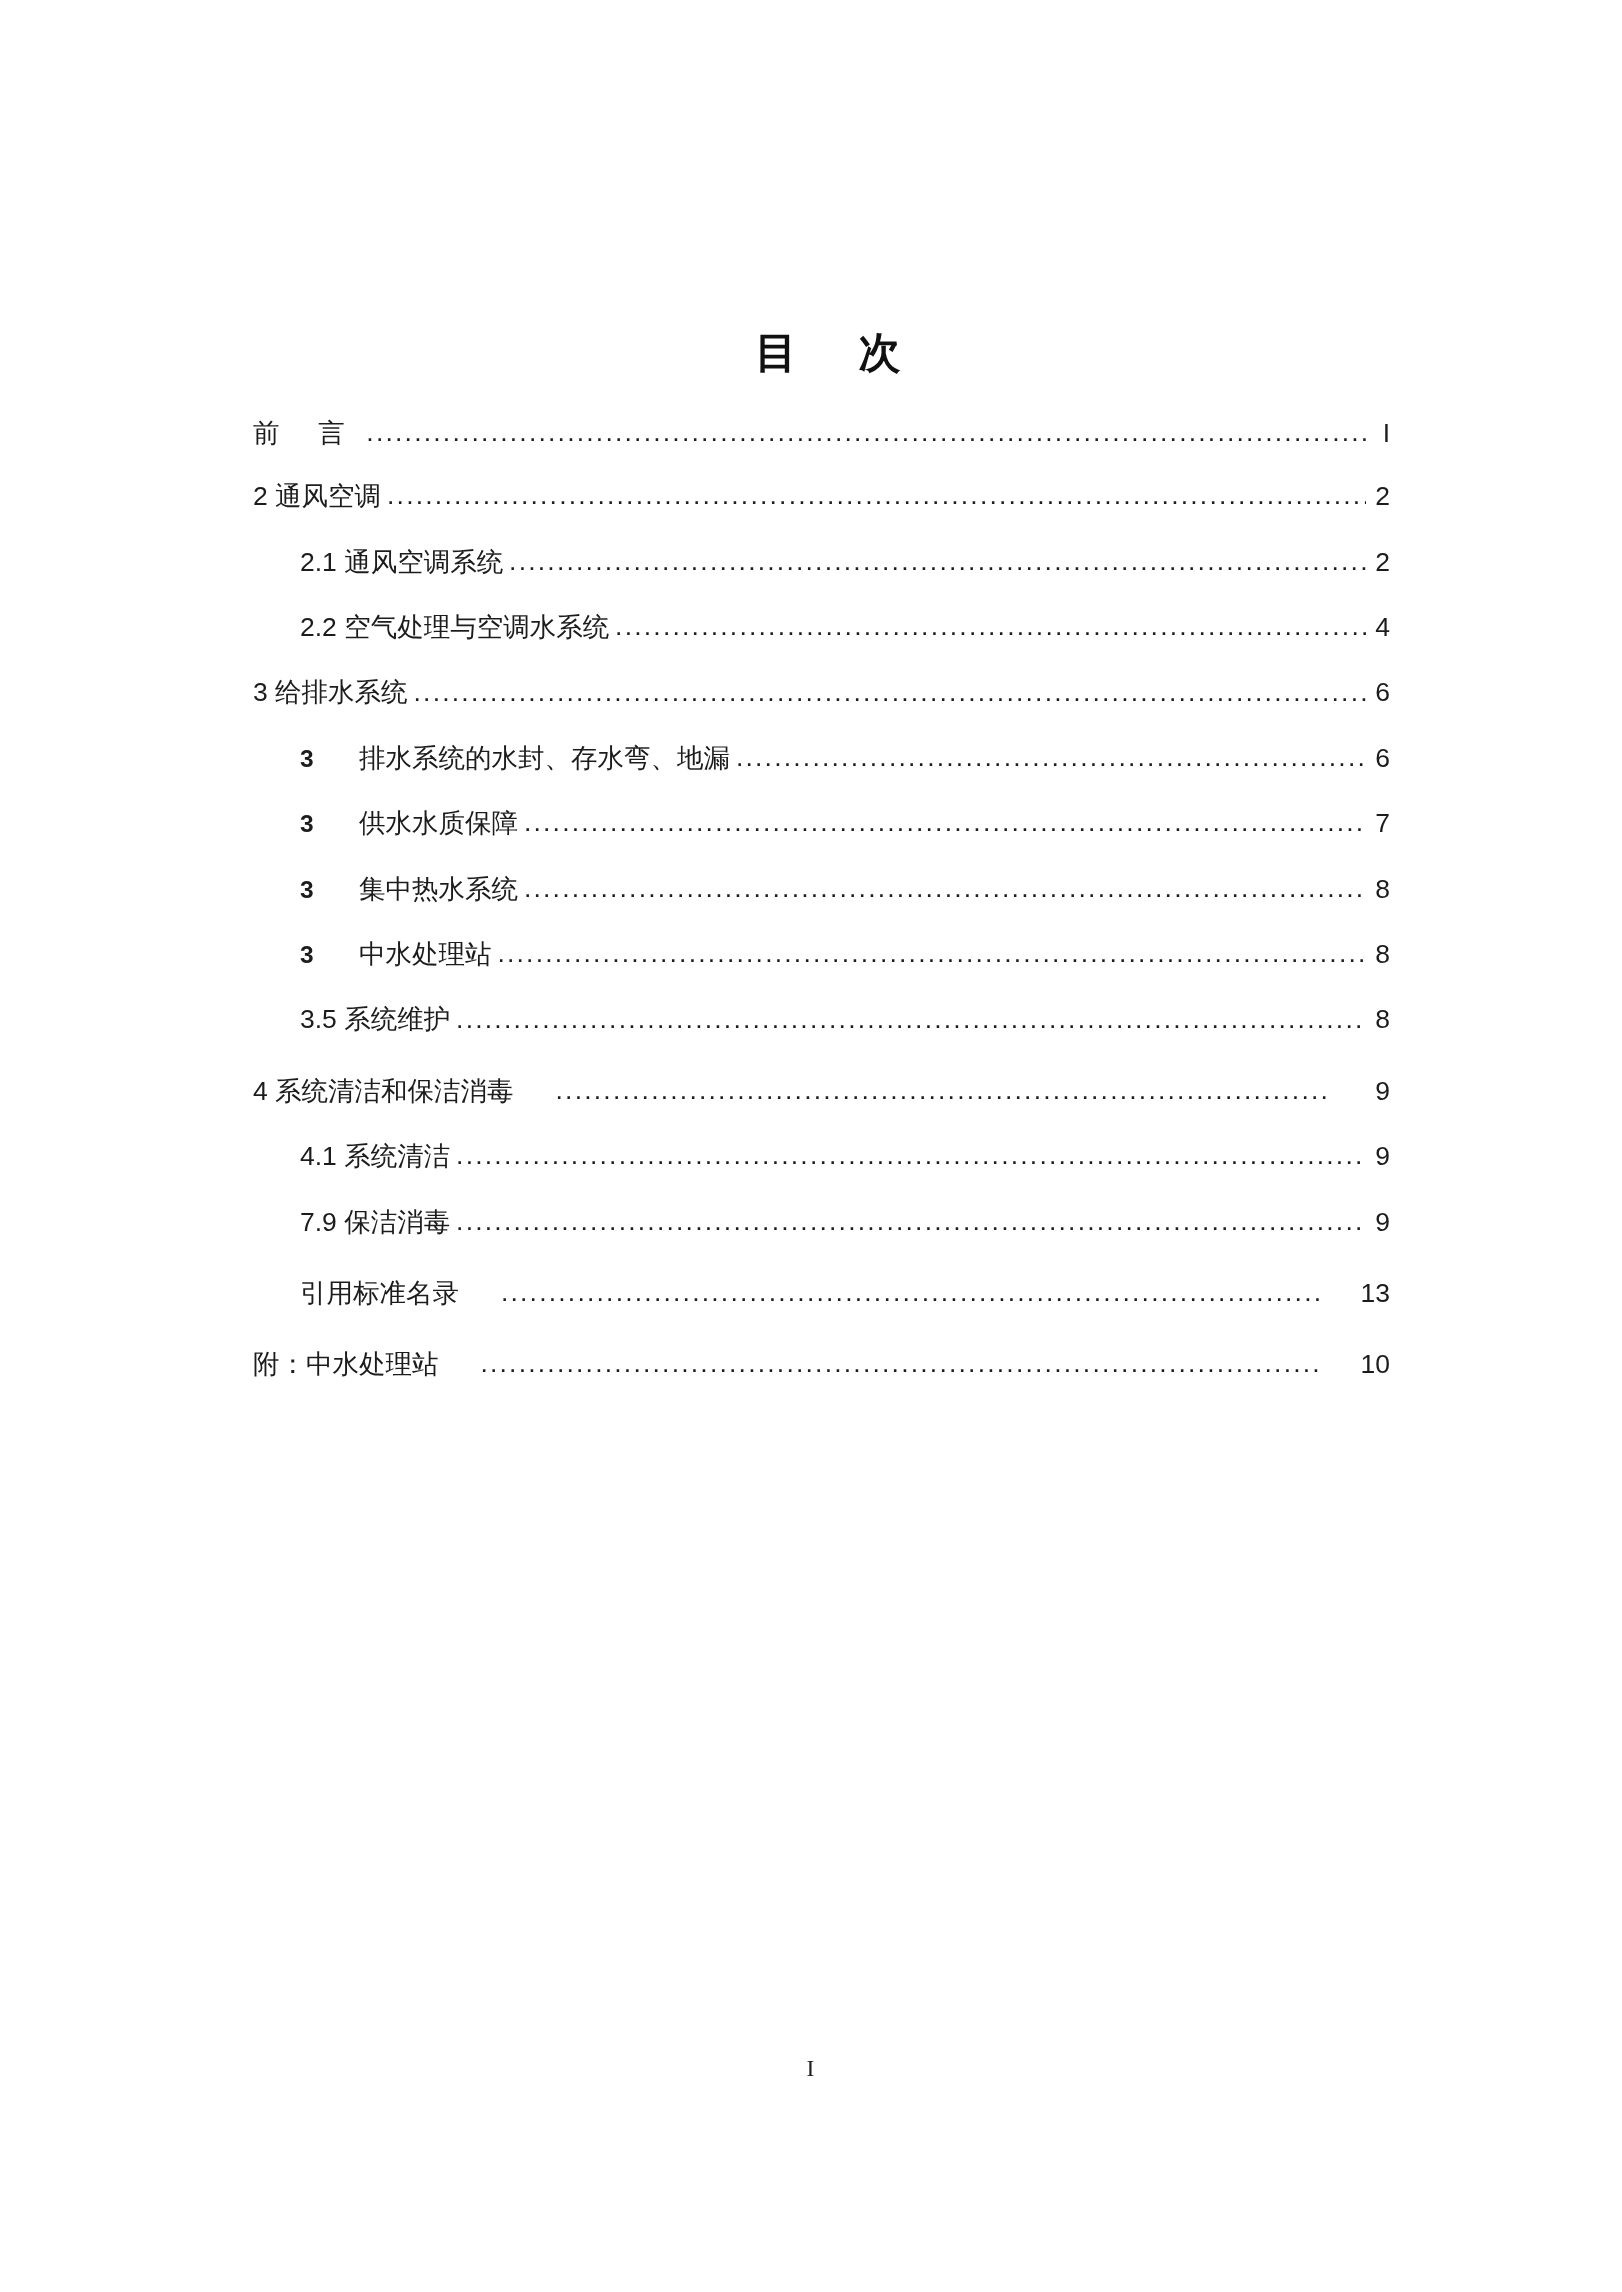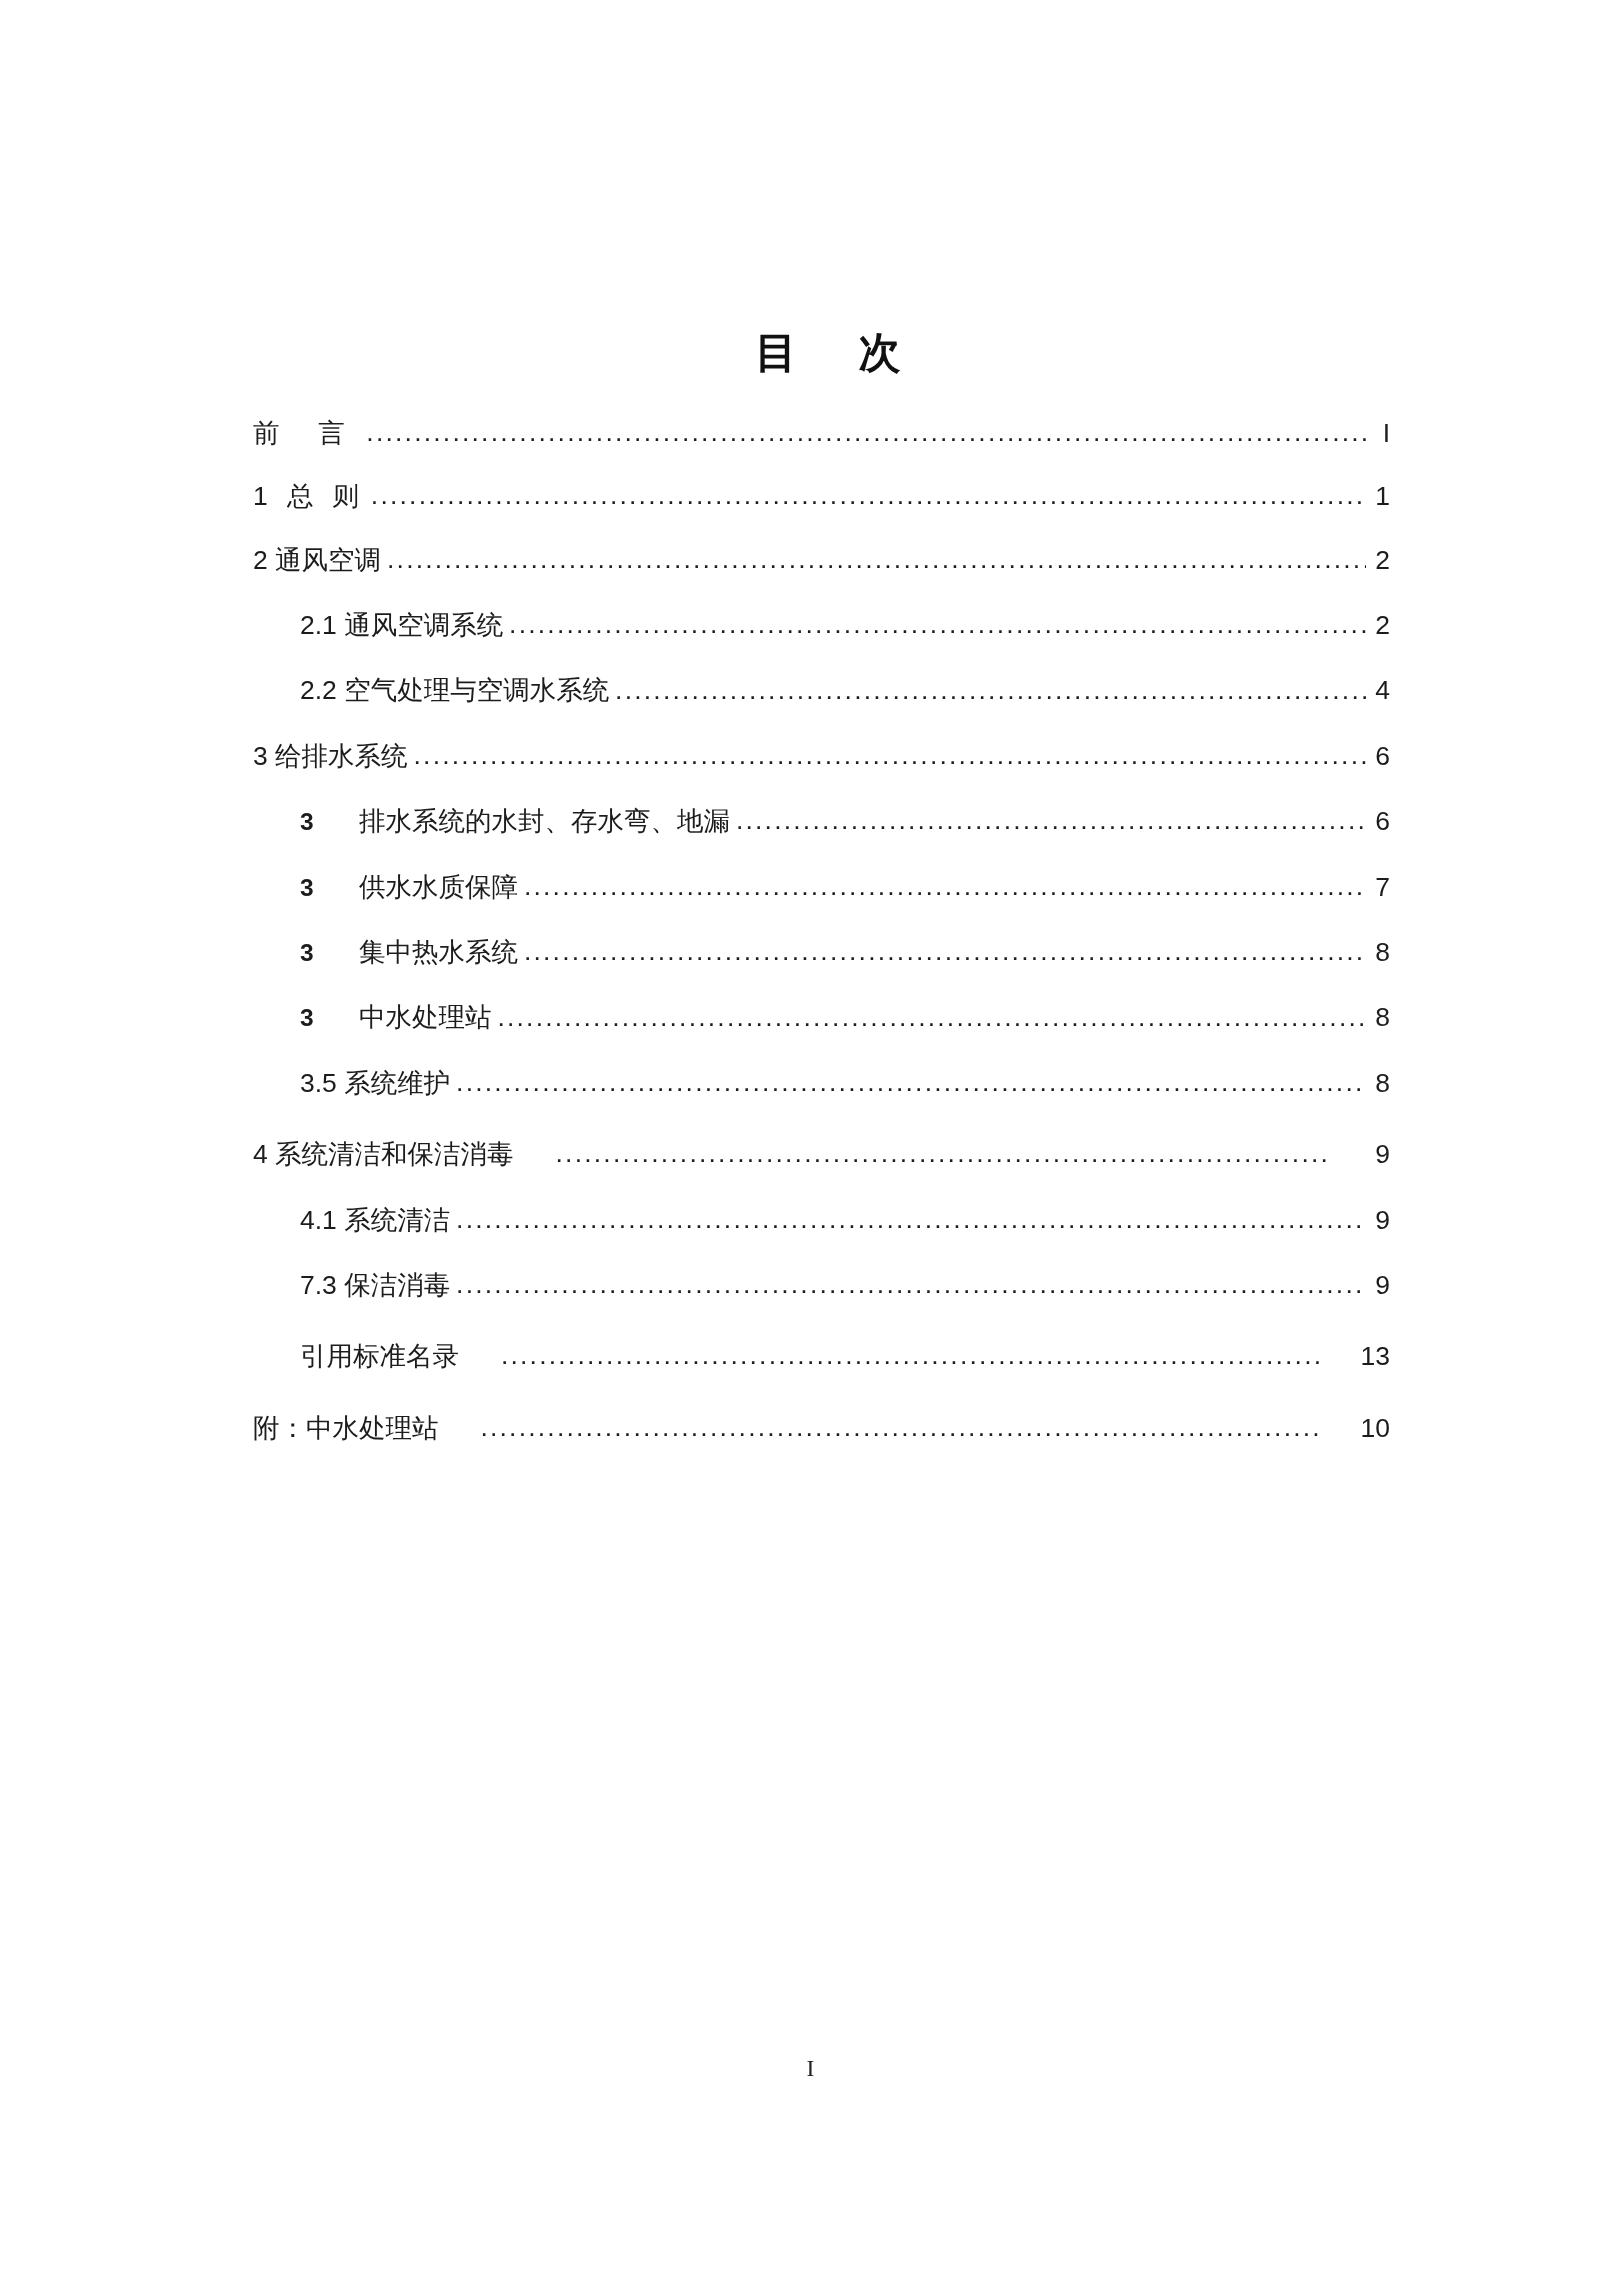--- a/index.html
+++ b/index.html
@@ -116,25 +116,20 @@
   <div class="toc-title">目  次</div>
 
   <ul class="toc-list">
 
     <li class="toc-row lvl-0">
       <span class="lbl wide-space">前    言</span>
       <span class="dots"></span>
       <span class="pg">I</span>
     </li>
 
-    <li class="toc-row lvl-0 sp-b">
-      <span class="lbl mid-space">1 总  则</span>
-      <span class="dots"></span>
-      <span class="pg">1</span>
-    </li>
 
     <li class="toc-row lvl-0 sp-b">
       <span class="lbl">2 通风空调</span>
       <span class="dots"></span>
       <span class="pg">2</span>
     </li>
 
     <li class="toc-row lvl-1 sp-c">
       <span class="lbl">2.1 通风空调系统</span>
       <span class="dots"></span>
@@ -193,21 +188,21 @@
       <span class="pg">9</span>
     </li>
 
     <li class="toc-row lvl-1 sp-c">
       <span class="lbl">4.1  系统清洁</span>
       <span class="dots"></span>
       <span class="pg">9</span>
     </li>
 
     <li class="toc-row lvl-1 sp-c">
-      <span class="lbl">7.3  保洁消毒</span>
+      <span class="lbl">7.9  保洁消毒</span>
       <span class="dots"></span>
       <span class="pg">9</span>
     </li>
 
 
 
     <li class="toc-row lvl-1 sp-d">
       <span class="lbl">引用标准名录</span>
       <span class="dots"></span>
       <span class="pg">13</span>

